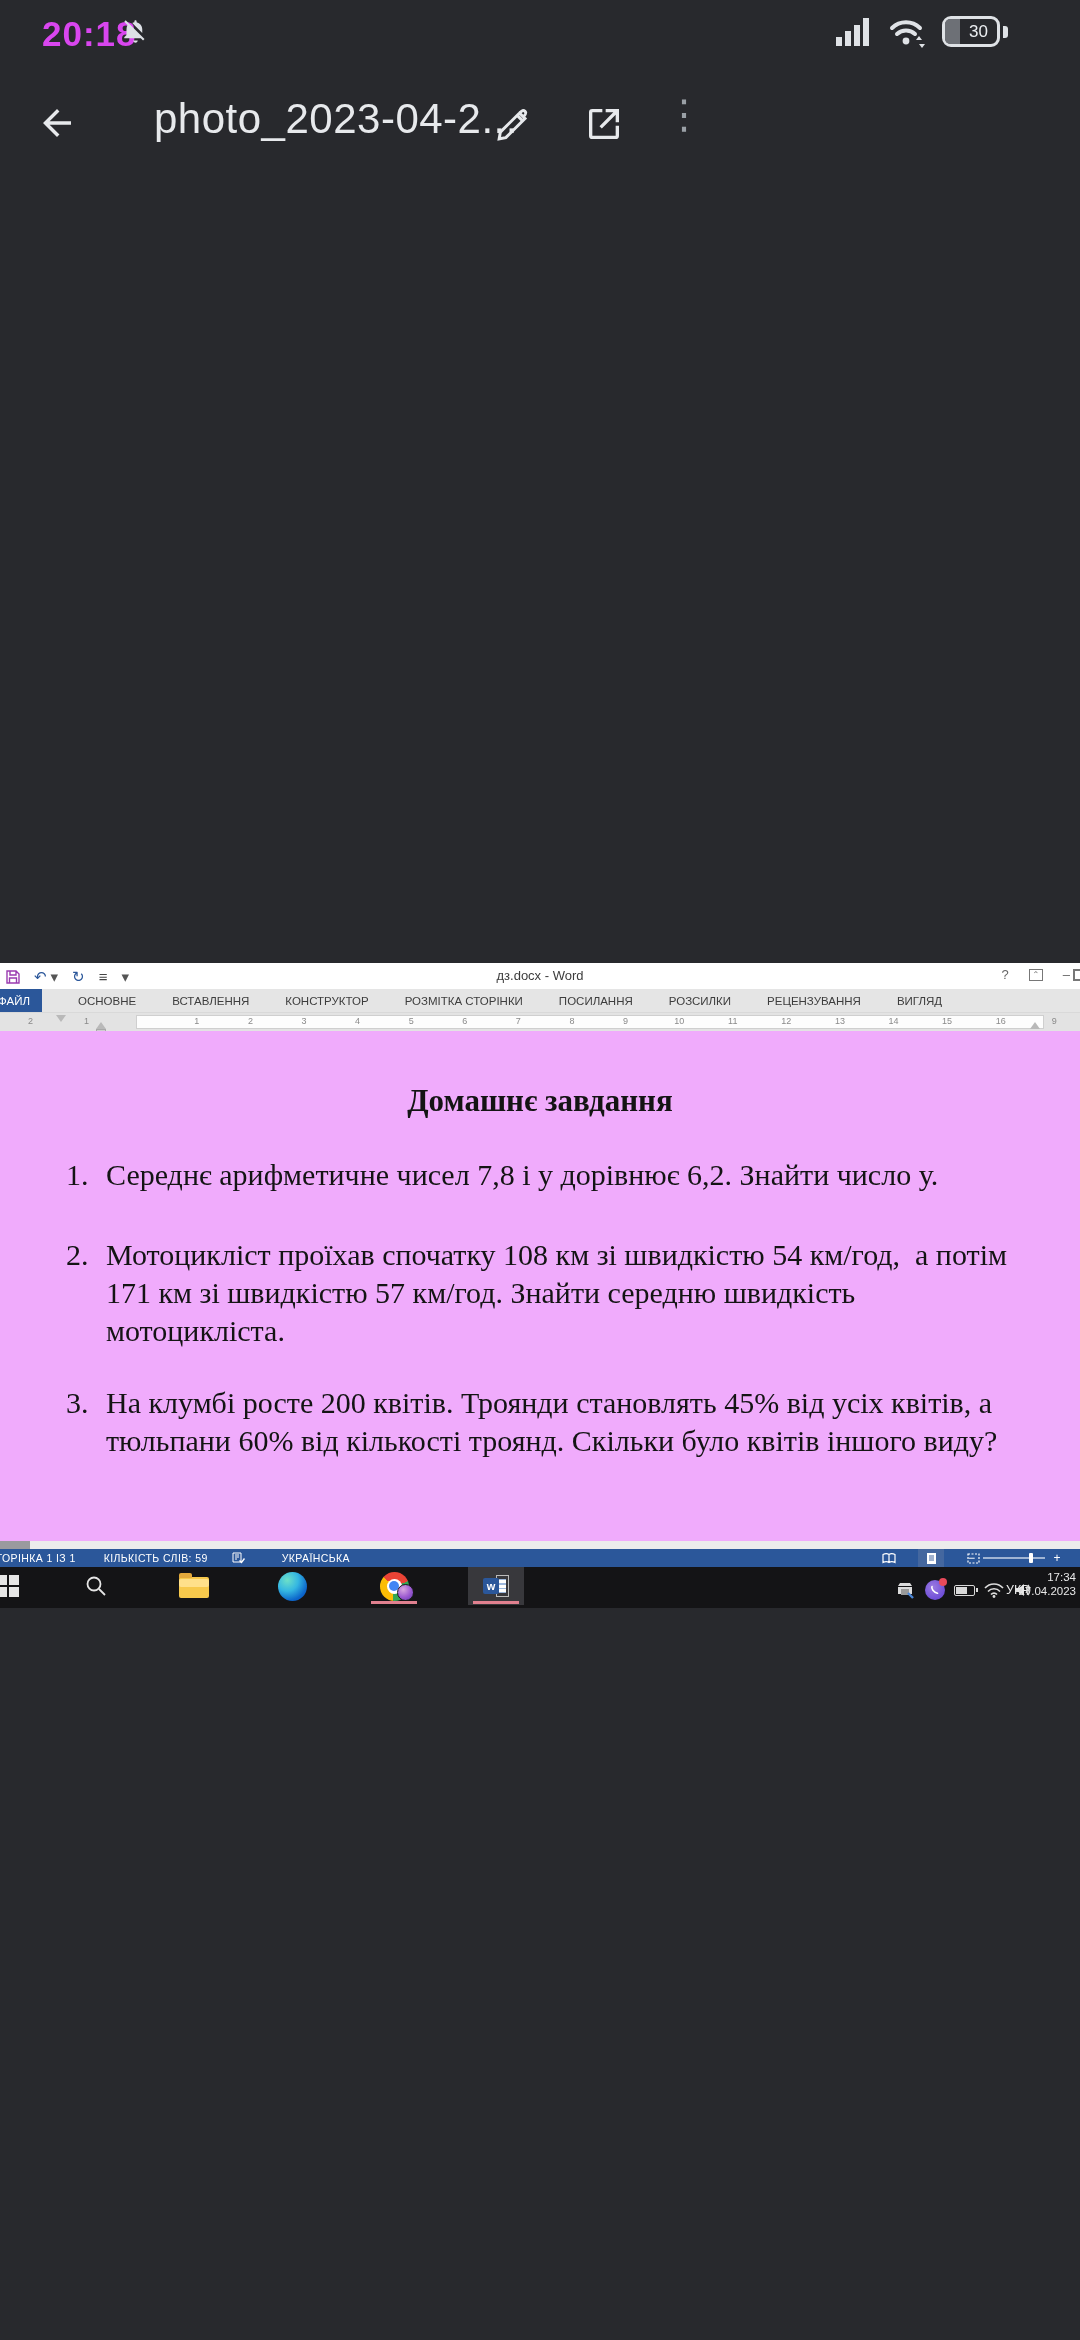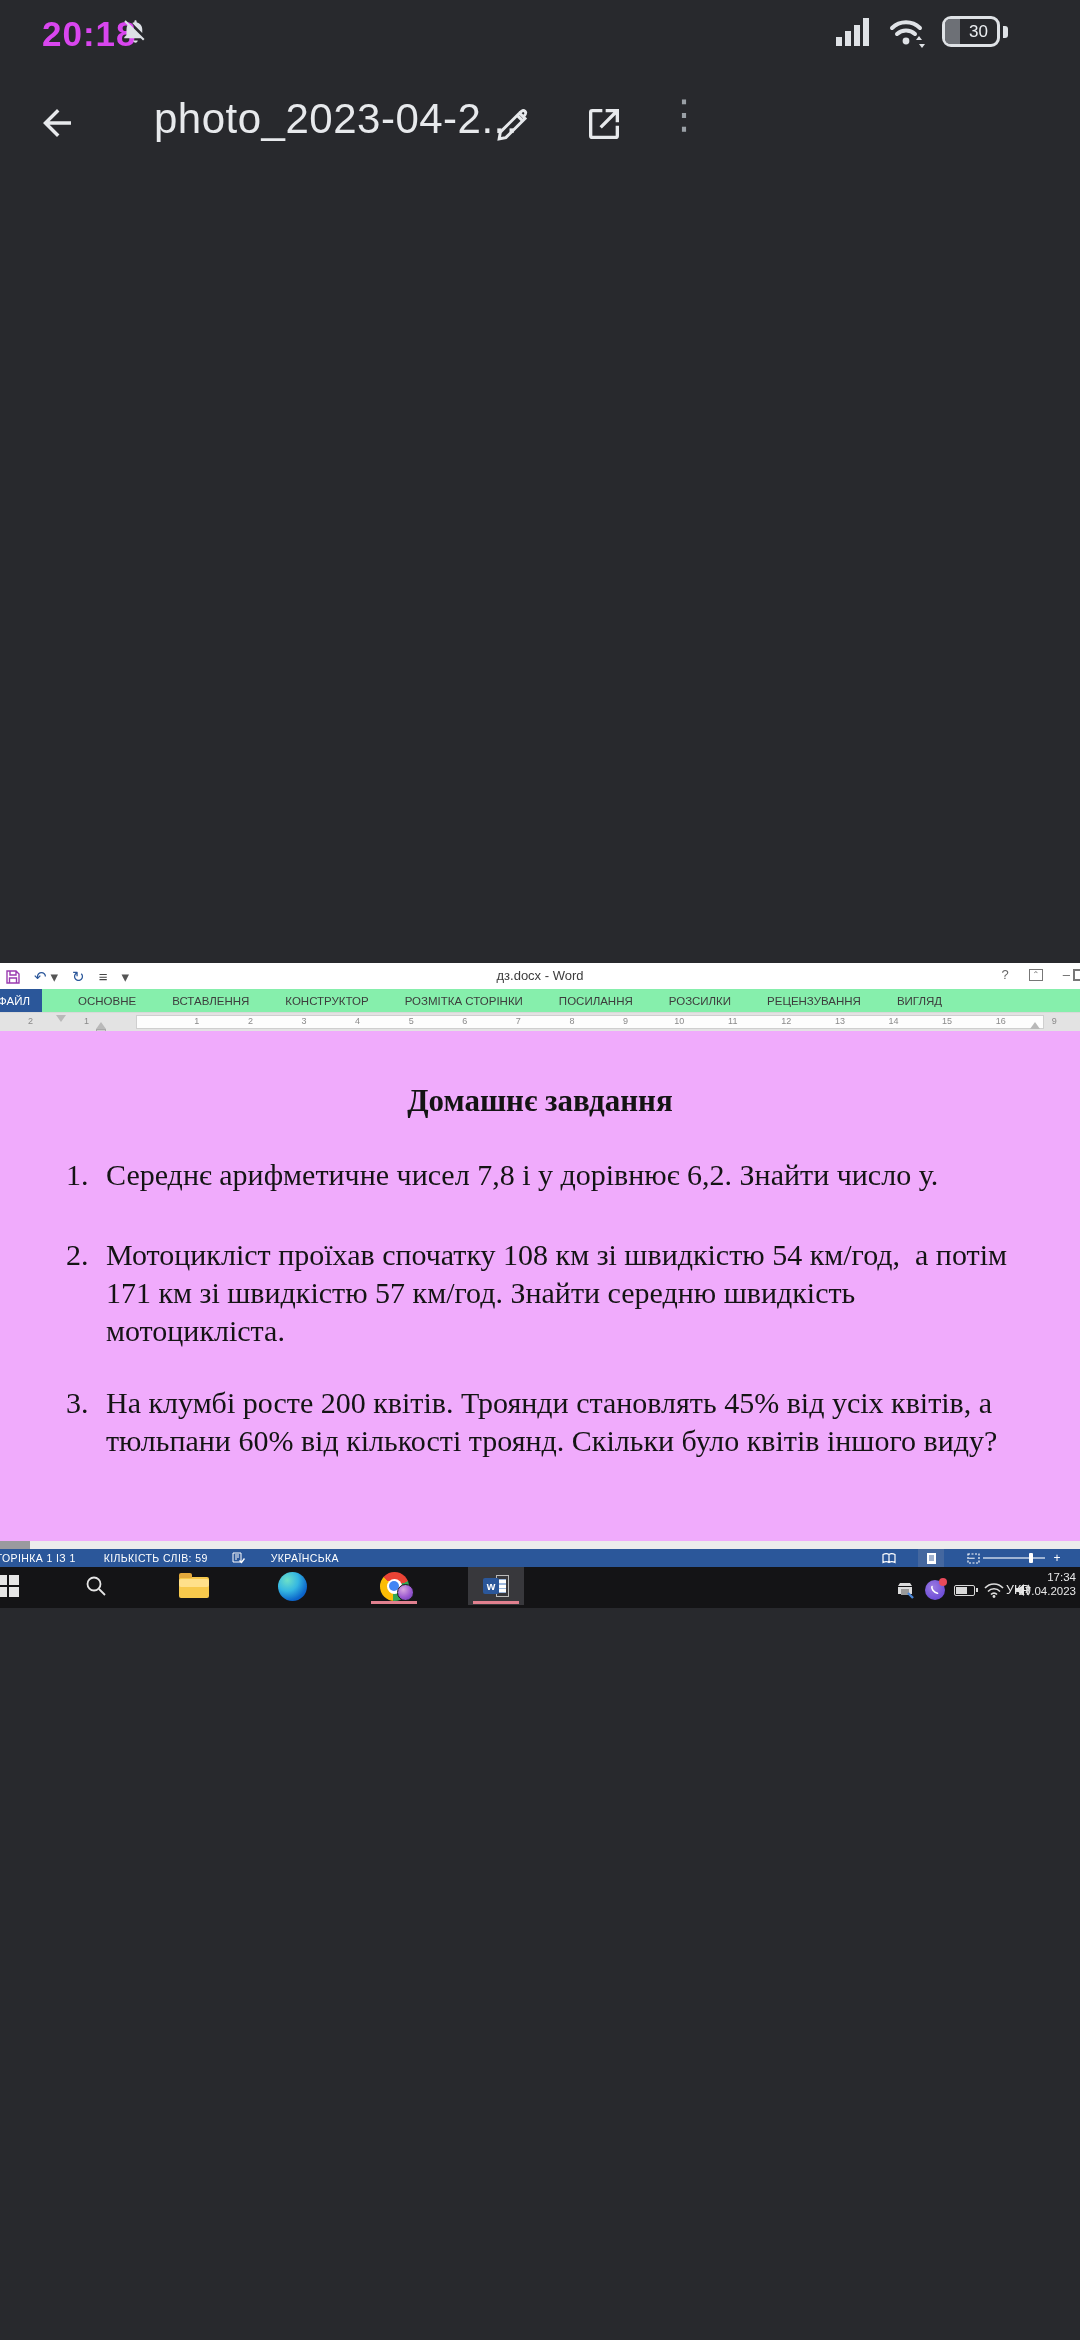--- a/index.html
+++ b/index.html
@@ -42,21 +42,21 @@
   .g-lines{color:#444;}
   .g-custom{color:#555;font-size:10px;}
   .wtitle-text{position:absolute;left:0;right:0;top:5px;text-align:center;font-size:13px;color:#3c3c3c;}
   .wtitle-right{position:absolute;right:10px;top:4px;display:flex;align-items:center;gap:20px;}
   .wt-help{color:#666;font-size:13px;}
   .wt-ribbon{width:14px;height:12px;border:1px solid #777;color:#666;font-size:8px;text-align:center;line-height:10px;}
   .wt-min{color:#666;font-size:13px;line-height:1;}
   .wt-max{position:absolute;right:-6px;top:6px;width:13px;height:12px;border:2px solid #777;}
 
   
-  .wtabs{position:absolute;top:26px;left:0;width:100%;height:24px;background:#86efac;
+  .wtabs{position:absolute;top:26px;left:0;width:100%;height:24px;background:#e5e5e5;
          display:flex;align-items:stretch;gap:36px;border-bottom:1px solid #d9d9d9;
          font-size:11.5px;color:#3d3d3d;}
   .wtabs .tab{display:flex;align-items:center;white-space:nowrap;}
   .tab-file{margin-left:-14px;background:var(--word_blue,#2b579a);color:#fff;padding:0 12px;}
 
   
   .ruler{position:absolute;top:50px;left:0;width:100%;height:18px;background:#e3e3e3;}
   .ruler-band{position:absolute;left:136px;top:2px;width:908px;height:14px;background:#fdfdfd;border:1px solid #cfcfcf;}
   .ruler-mnum{position:absolute;top:3px;font-size:9px;color:#8a8a8a;}
   .ruler-nums{position:absolute;left:170px;top:3px;display:flex;}
@@ -80,21 +80,21 @@
 
   .graystrip{position:absolute;top:578px;left:0;width:100%;height:8px;background:#ececec;}
   .graystrip .corner{position:absolute;left:0;top:0;width:30px;height:8px;background:#9a9a9e;}
 
   
   .wstatus{position:absolute;top:586px;left:0;width:100%;height:18px;background:var(--word_blue,#2b579a);
            color:#fff;font-size:10.5px;letter-spacing:.4px;display:flex;align-items:center;white-space:nowrap;}
   .ws-page{margin-left:-12px;}
   .ws-words{margin-left:28px;}
   .ws-proof{margin-left:24px;display:flex;align-items:center;}
-  .ws-lang{margin-left:26px;}
+  .ws-lang{margin-left:37px;}
   .ws-views{position:absolute;left:876px;top:0;height:18px;display:flex;align-items:center;gap:16px;}
   .ws-view{width:26px;height:18px;display:flex;align-items:center;justify-content:center;}
   .ws-view.active{background:#44679f;}
   .ws-zoom{position:absolute;left:968px;top:0;height:18px;display:flex;align-items:center;}
   .zoom-minus,.zoom-plus{font-size:12px;color:#fff;}
   .zoom-track{position:relative;width:62px;height:2px;background:#9fb4d4;margin:0 8px;}
   .zoom-handle{position:absolute;left:46px;top:-4px;width:4px;height:10px;background:#fff;border-radius:1px;}
 
   
   .taskbar{position:absolute;top:604px;left:0;width:100%;height:41px;background:#141416;}

